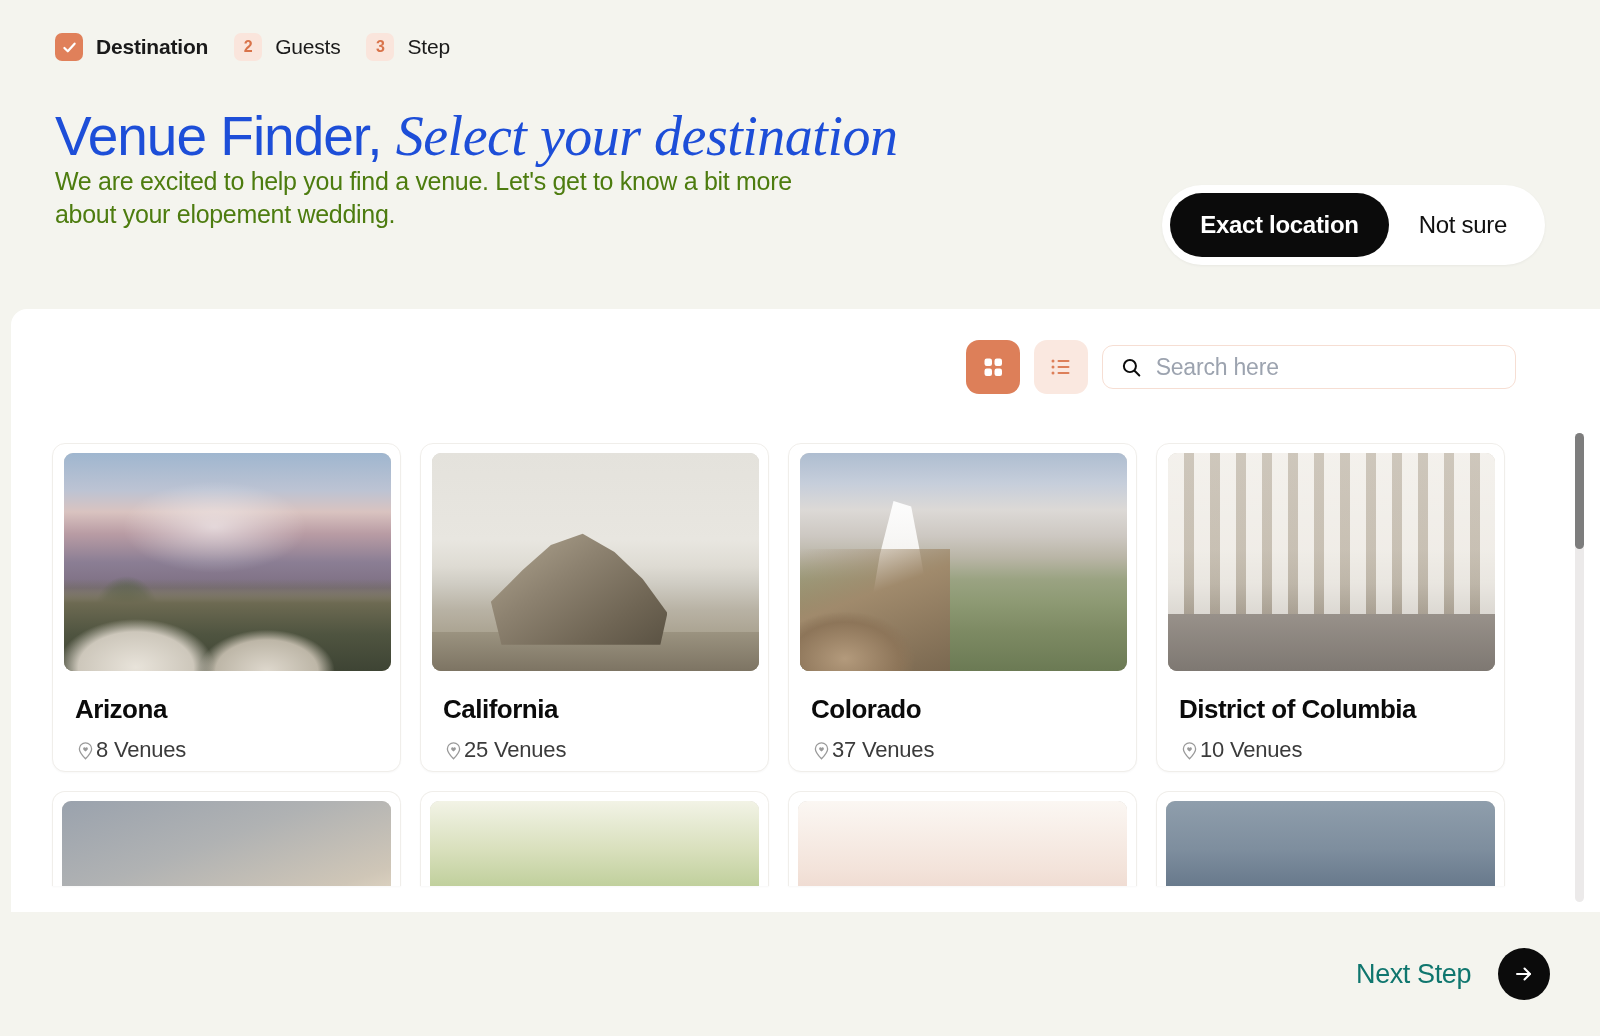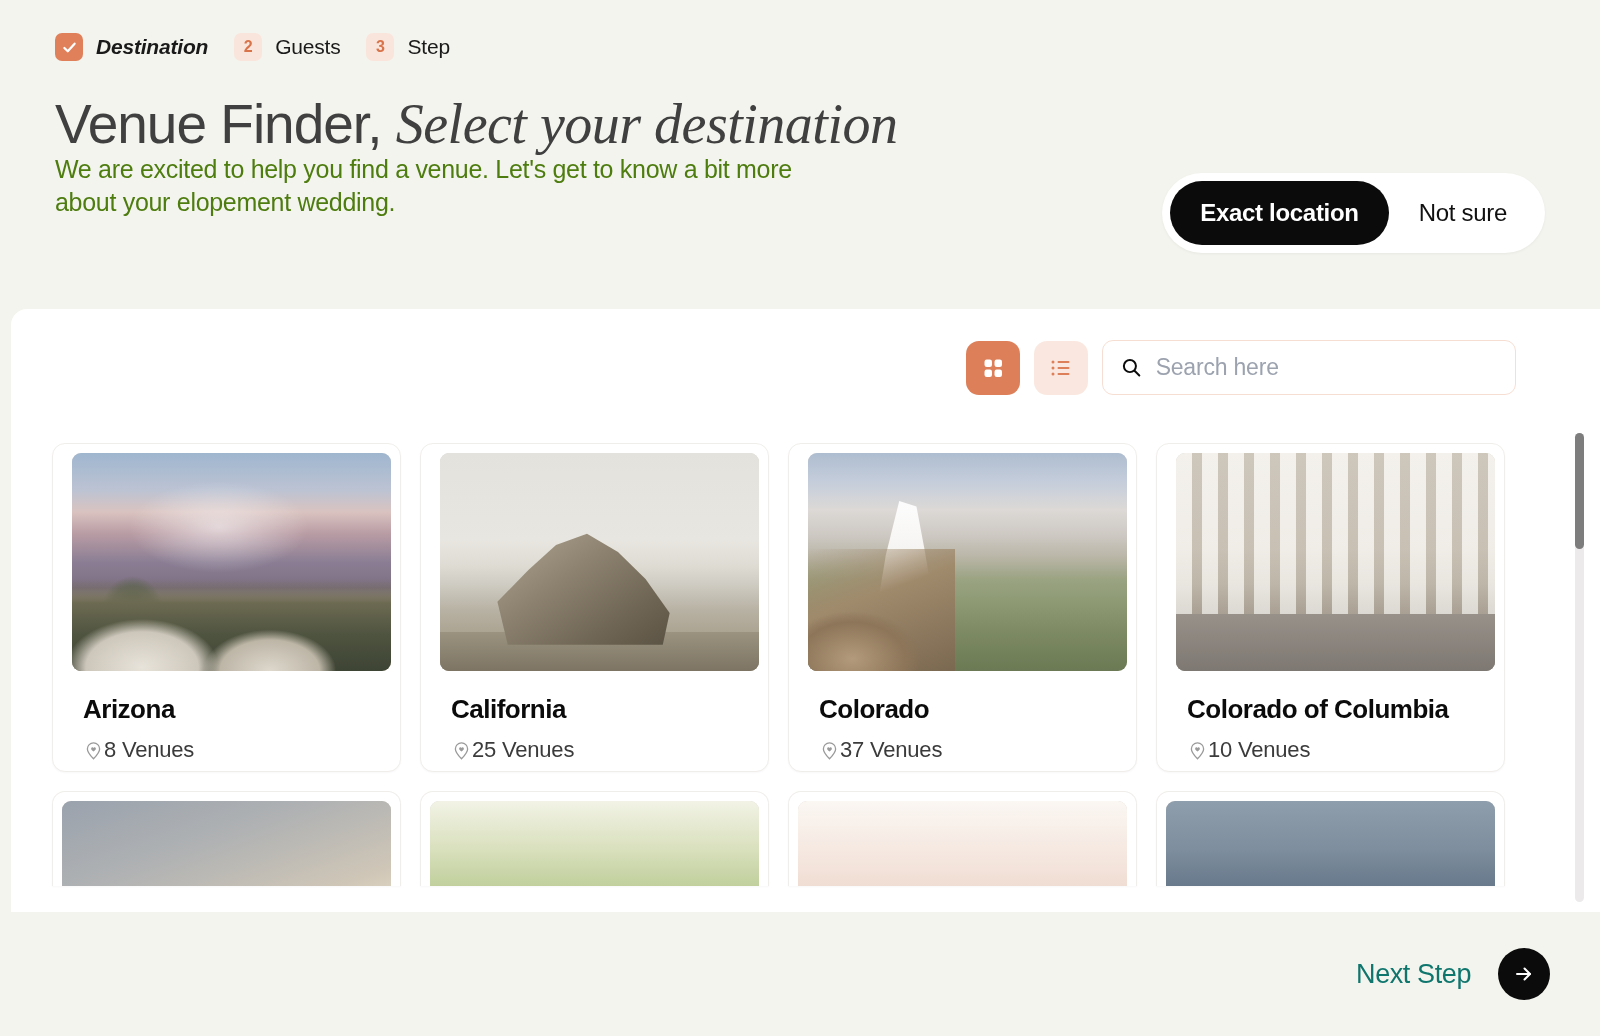--- a/index.html
+++ b/index.html
@@ -43,33 +43,33 @@
     background: #fae5dc;
     color: #d9734a;
   }
   .check-svg { width: 17px; height: 17px; display: block; }
 
   .step-label {
     font-size: 21px;
     color: #1a1a1a;
     letter-spacing: -0.2px;
   }
-  .step.active .step-label { font-weight: 700; font-style: italic; }
+  .step.active .step-label { font-weight: 700; }
 
   
   .header {
     padding: 0 55px;
     position: relative;
   }
 
   .page-title {
-    margin-top: 34px;
+    margin-top: 46px;
     font-size: 55px;
     line-height: 1.04;
-    color: #404040;
+    color: #1d4ed8;
     font-family: "Liberation Sans Narrow", "Liberation Sans", sans-serif;
     font-weight: 400;
     letter-spacing: -1px;
     white-space: nowrap;
   }
   .page-title .italic {
     font-family: "Liberation Serif", "DejaVu Serif", serif;
     font-style: italic;
     font-weight: 400;
     font-size: 56px;
@@ -141,21 +141,21 @@
     border: none;
     display: flex; align-items: center; justify-content: center;
     cursor: pointer;
     flex: none;
   }
   .view-btn.active { background: #dd7f59; }
   .view-btn.inactive { background: #fae8e0; }
 
   .search-box {
     width: 414px;
-    height: 55px;
+    height: 44px;
     border: 1.5px solid #f6ded3;
     border-radius: 11px;
     display: flex;
     align-items: center;
     gap: 13px;
     padding: 0 17px;
     background: #fff;
   }
   .search-input {
     border: none;
@@ -182,21 +182,21 @@
     display: grid;
     grid-template-columns: repeat(4, 349px);
     gap: 19px;
     padding-top: 27px;
   }
 
   .venue-card {
     background: #ffffff;
     border: 1px solid #f0eeea;
     border-radius: 13px;
-    padding: 9px 9px 0 19px;
+    padding: 9px 9px 0 11px;
     box-shadow: 0 1px 2px rgba(0,0,0,.03);
     cursor: pointer;
     overflow: hidden;
     height: 329px;
   }
   .card-photo {
     width: 100%;
     height: 218px;
     border-radius: 9px;
     overflow: hidden;
@@ -484,21 +484,21 @@
             <span class="card-meta-text">37 Venues</span>
           </div>
         </div>
       </div>
 
       <div class="venue-card">
         <div class="card-photo">
             <div class="ph ph-dc"></div>
           </div>
         <div class="card-body">
-          <div class="card-title">Colorado of Columbia</div>
+          <div class="card-title">District of Columbia</div>
           <div class="card-meta">
             <svg class="pin-svg" viewBox="0 0 24 24" fill="none" aria-hidden="true">
               <path d="M12 21.5c4.2-4.4 7-7.7 7-11.3A7 7 0 0 0 5 10.2c0 3.6 2.8 6.9 7 11.3Z" stroke="#9a9a9a" stroke-width="1.5"></path>
               <path d="M12 13.2c-1.7-1.4-2.7-2.2-2.7-3.3 0-.9.7-1.6 1.5-1.6.5 0 1 .3 1.2.7.2-.4.7-.7 1.2-.7.8 0 1.5.7 1.5 1.6 0 1.1-1 1.9-2.7 3.3Z" fill="#9a9a9a"></path>
             </svg>
             <span class="card-meta-text">10 Venues</span>
           </div>
         </div>
       </div>
 

